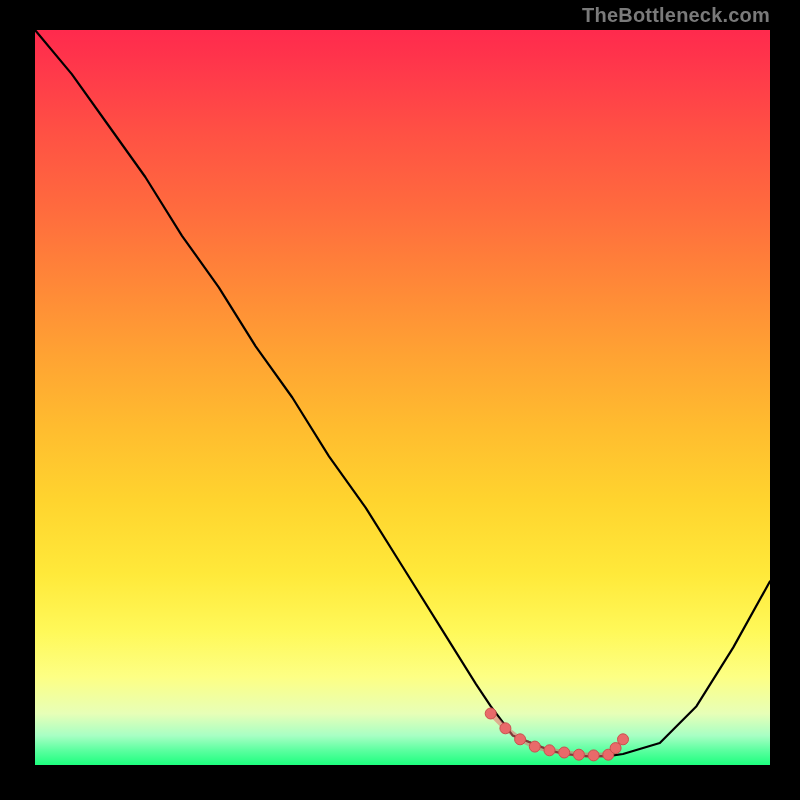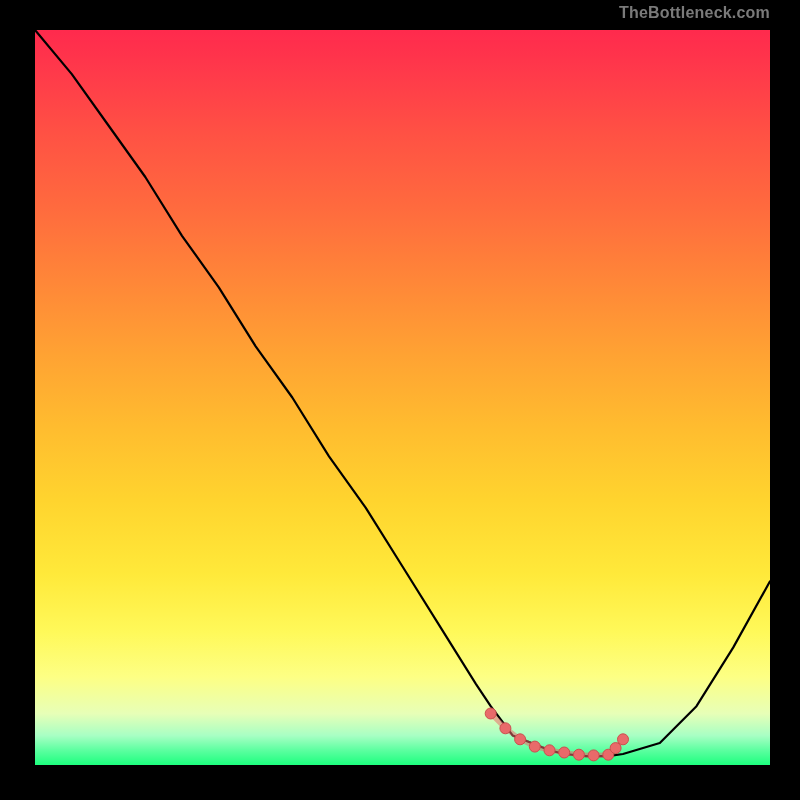--- a/index.html
+++ b/index.html
@@ -40,21 +40,21 @@
       #a8ffc4 96%,
       #5cffa0 98%,
       #1dff7e 100%
     );
   }
   .watermark {
     position: absolute;
     top: 4px;
     right: 30px;
     color: #7a7a7a;
-    font-size: 16px;
+    font-size: 20px;
     font-weight: 600;
     letter-spacing: 0.2px;
     user-select: none;
   }
   svg.curve {
     position: absolute;
     left: 0;
     top: 0;
     width: 735px;
     height: 735px;

